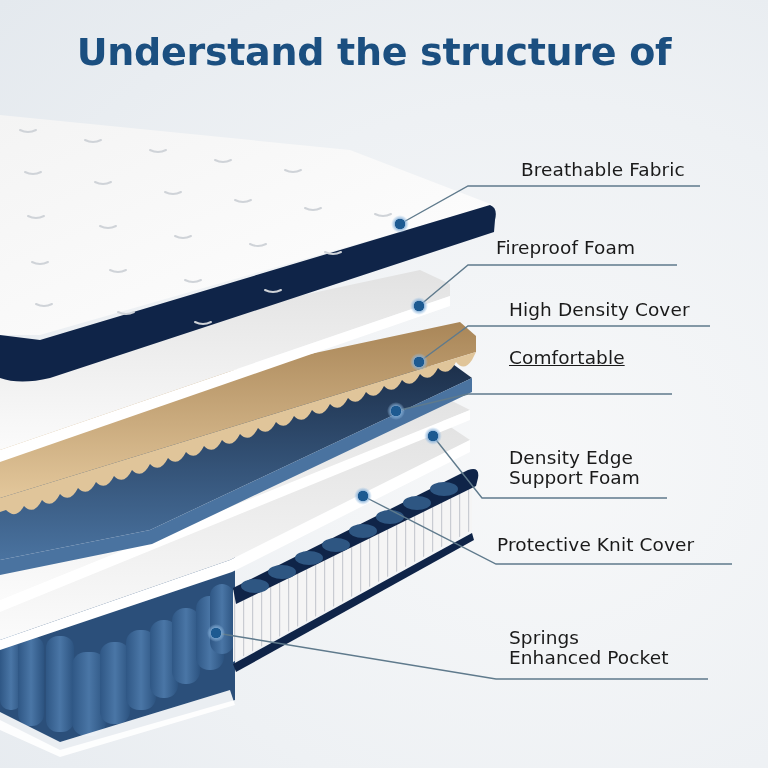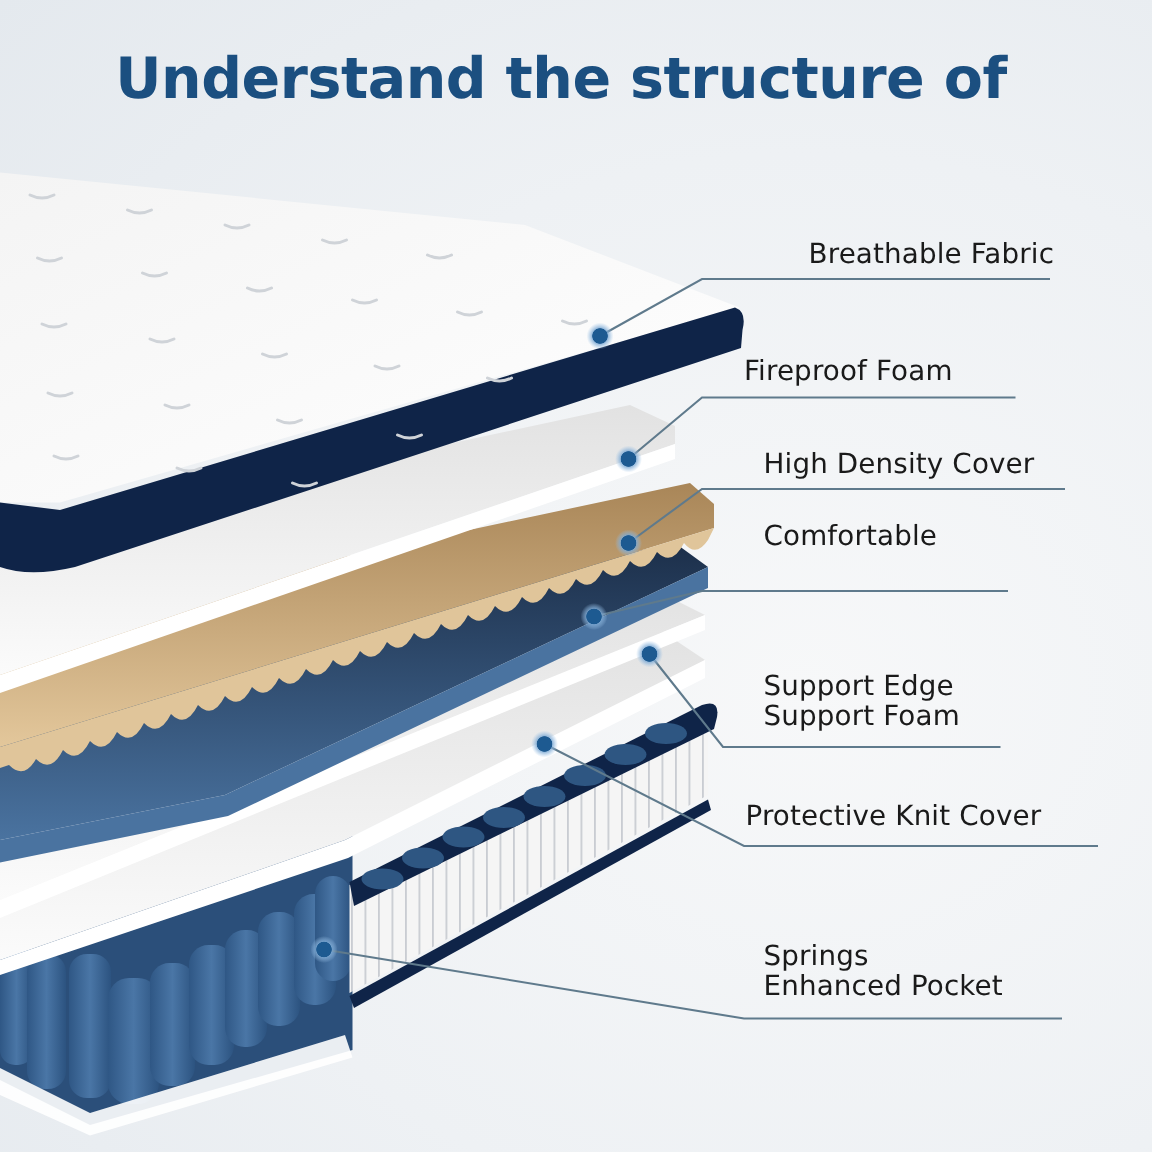--- a/index.html
+++ b/index.html
@@ -163,34 +163,34 @@
     <circle cx="400" cy="224" r="9" fill="url(#dotGlow)"></circle>
     <circle cx="419" cy="306" r="9" fill="url(#dotGlow)"></circle>
     <circle cx="419" cy="362" r="9" fill="url(#dotGlow)"></circle>
     <circle cx="396" cy="411" r="9" fill="url(#dotGlow)"></circle>
     <circle cx="433" cy="436" r="9" fill="url(#dotGlow)"></circle>
     <circle cx="363" cy="496" r="9" fill="url(#dotGlow)"></circle>
     <circle cx="216" cy="633" r="9" fill="url(#dotGlow)"></circle>
   </g>
 </svg>
 
-<div class="label" style="left:539px; top:160px;">
+<div class="label" style="left:521px; top:160px;">
   <div>Breathable Fabric</div>
 </div>
 <div class="label" style="left:496px; top:238px;">
   <div>Fireproof Foam</div>
 </div>
 <div class="label" style="left:509px; top:300px;">
   <div>High Density Cover</div>
 </div>
-<div class="label" style="left:509px; top:348px;">
+<div class="label" style="left:509px; top:348px;text-decoration:underline;">
   <div>Comfortable</div>
 </div>
 <div class="label" style="left:509px; top:448px;">
-  <div>Support Edge</div>
+  <div>Density Edge</div>
   <div>Support Foam</div>
 </div>
 <div class="label" style="left:486px; top:535px;margin-left:11px;">
   <div>Protective Knit Cover</div>
 </div>
 <div class="label" style="left:509px; top:628px;">
   <div>Springs</div>
   <div>Enhanced Pocket</div>
 </div>
 

